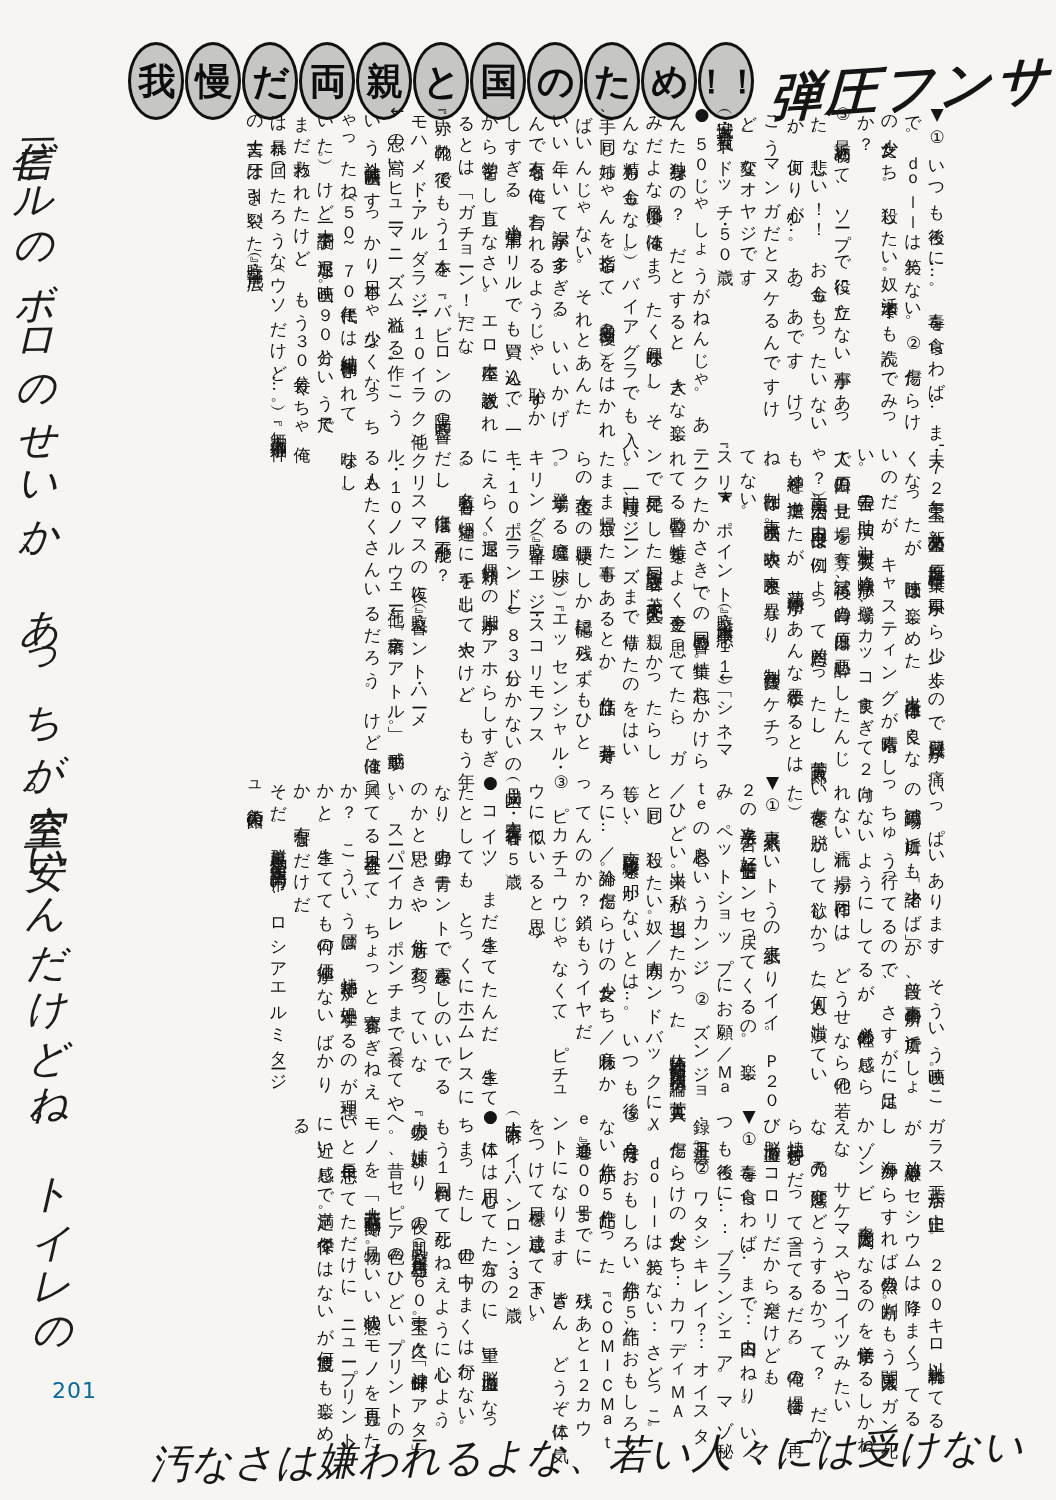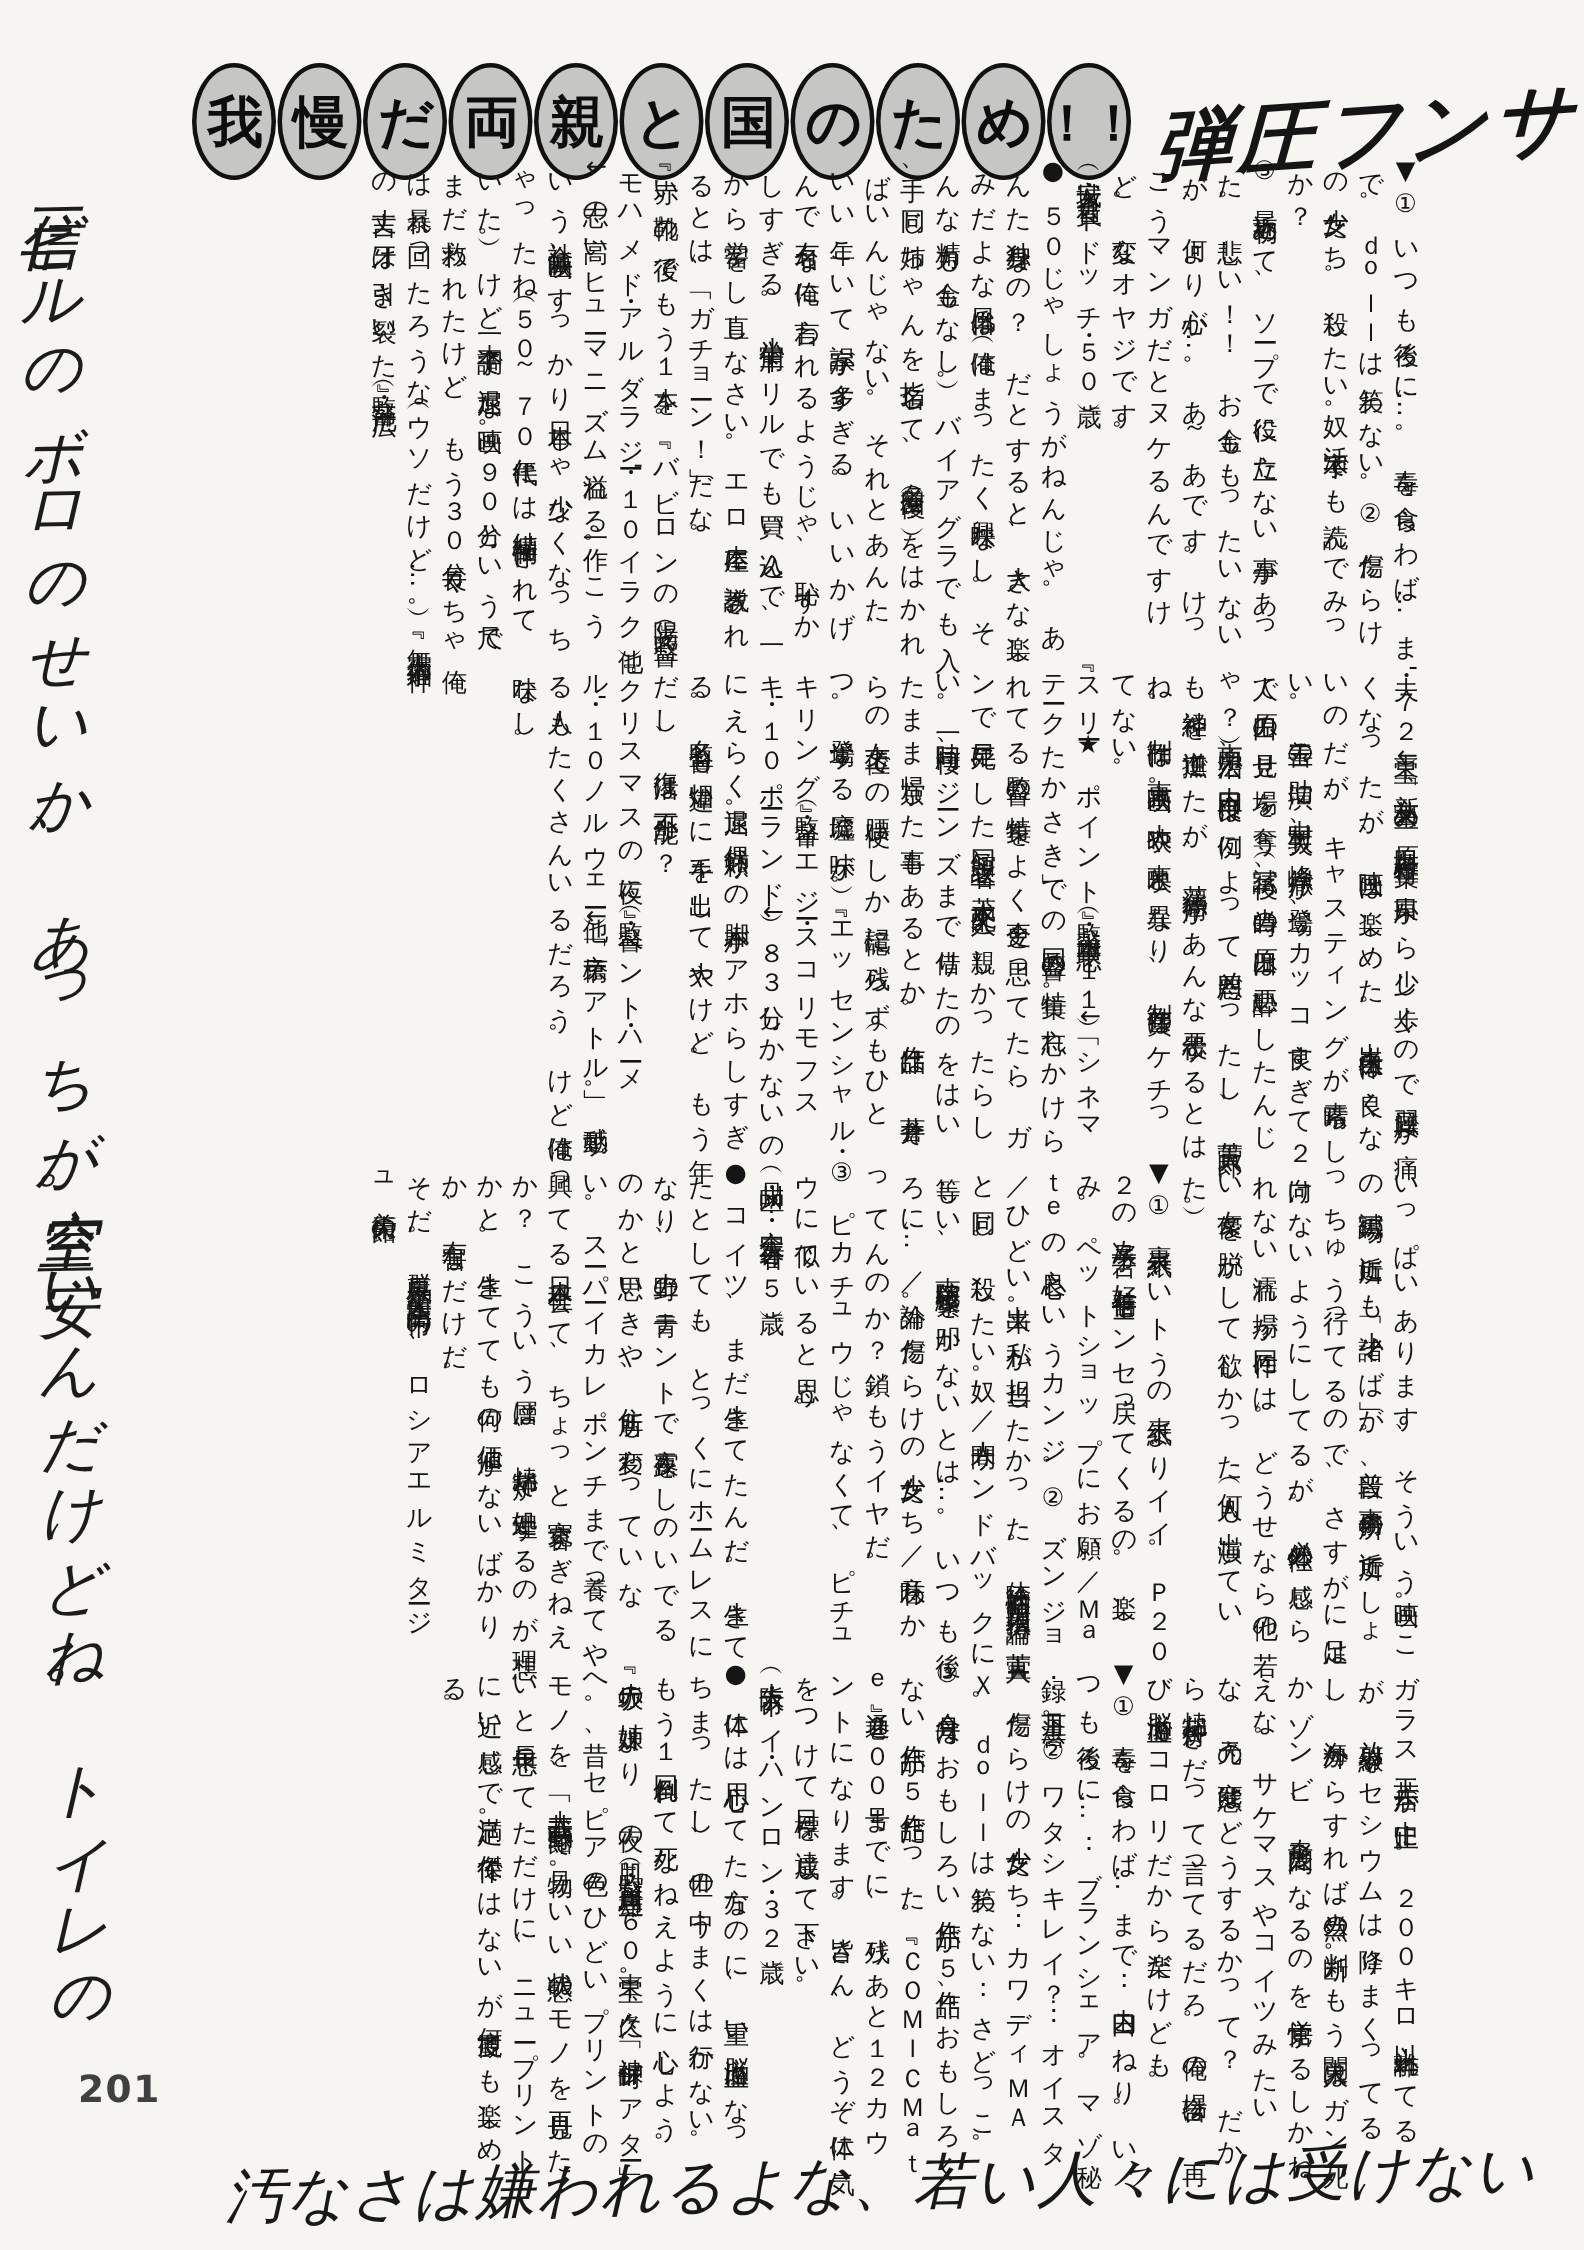--- a/index.html
+++ b/index.html
@@ -43,21 +43,21 @@
     font-size:40px;letter-spacing:2px;color:#1c1c1c;
     font-style:italic;transform:rotate(-1deg);white-space:nowrap;
   }
   #bottom-note{
     position:absolute;top:1428px;left:150px;width:860px;
     font-size:40px;letter-spacing:1px;color:#181818;
     font-style:italic;transform:rotate(-1.2deg);white-space:nowrap;
   }
   #page-number{
     position:absolute;top:1378px;left:52px;
-    font-size:25px;color:#404040;letter-spacing:1px;font-weight:bold;
+    font-size:22px;color:#0369a1;letter-spacing:1px;
   }
 </style>
 </head>
 <body>
 
 <div id="page">
 
   <div id="banner">
     <span class="circle">
         <span>我</span>

